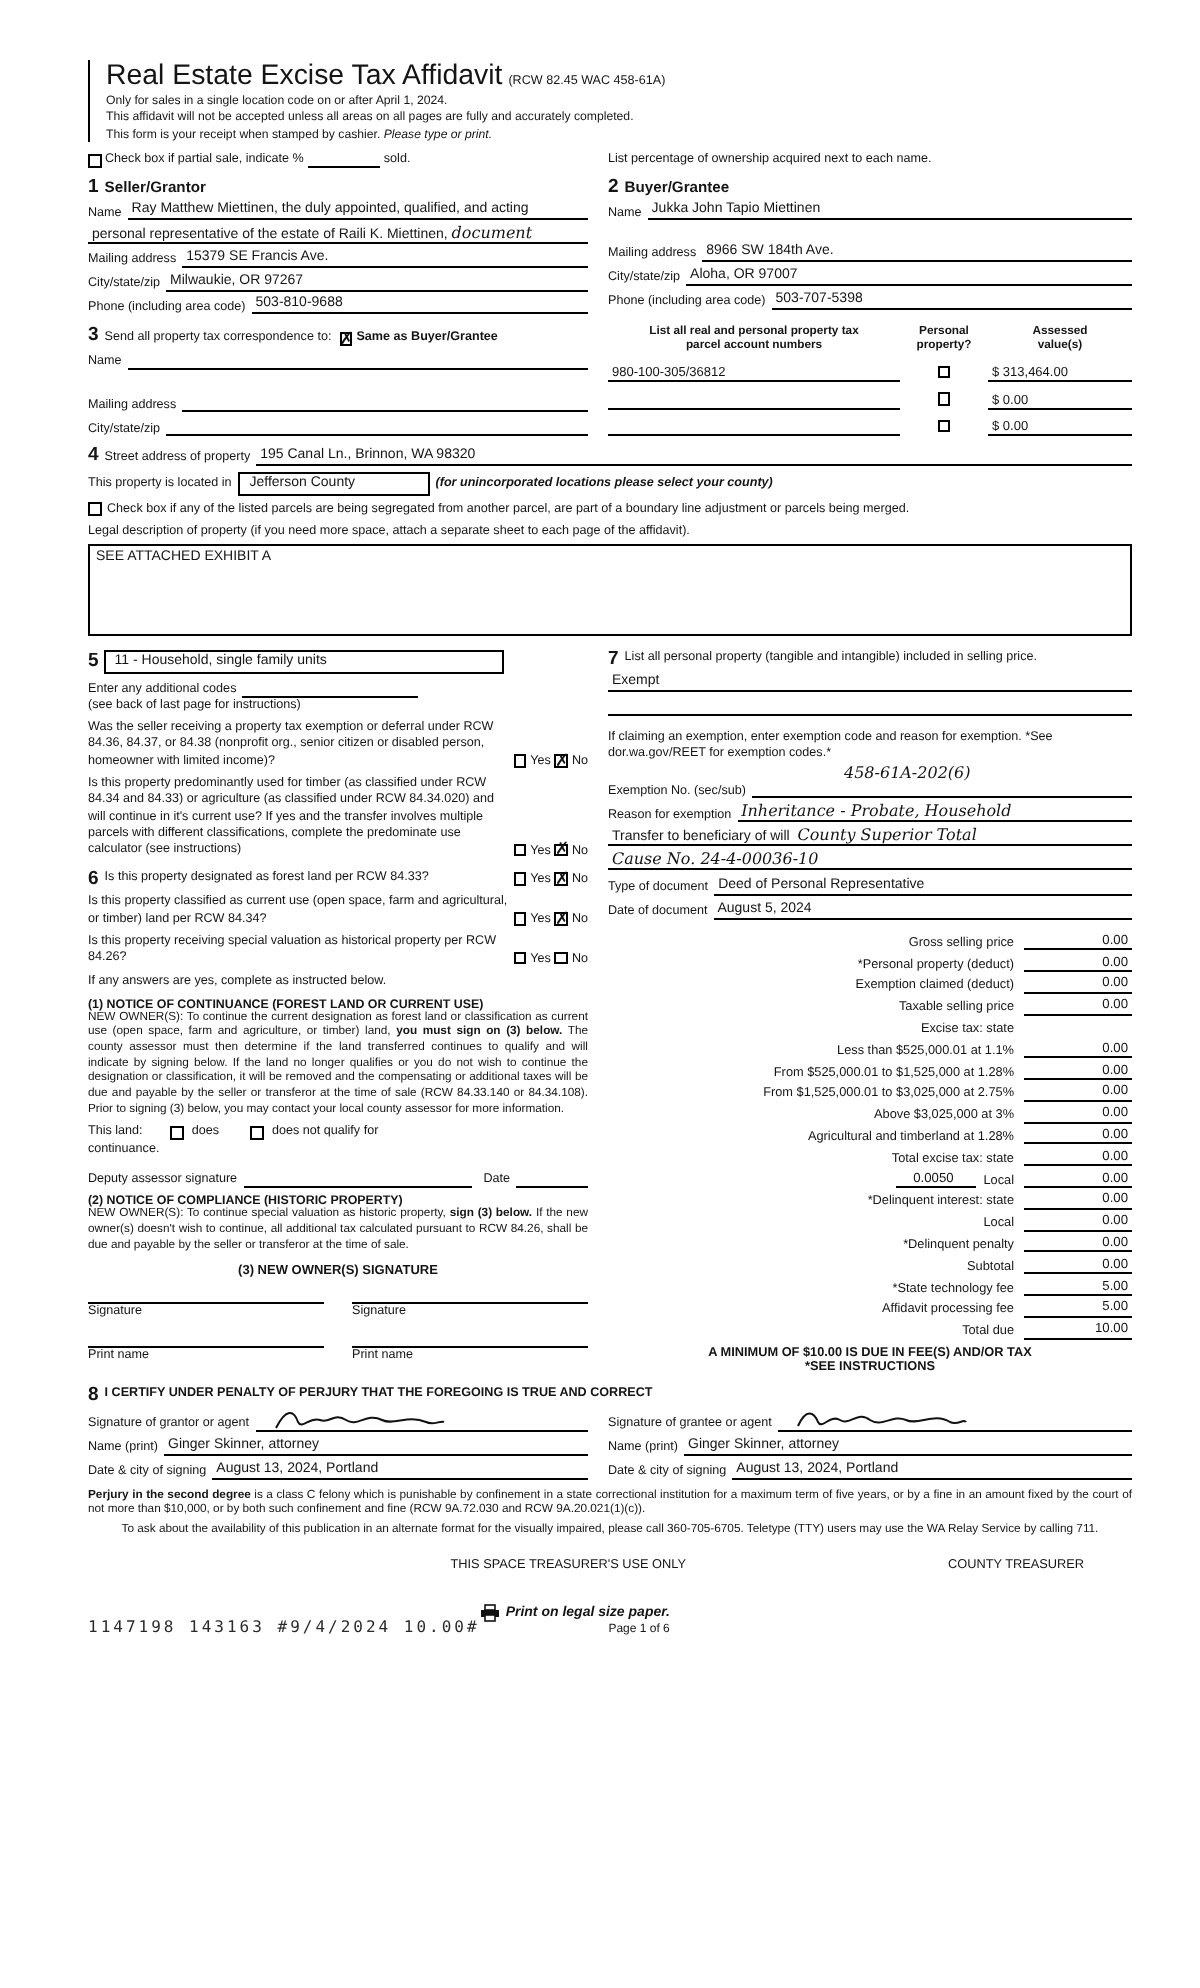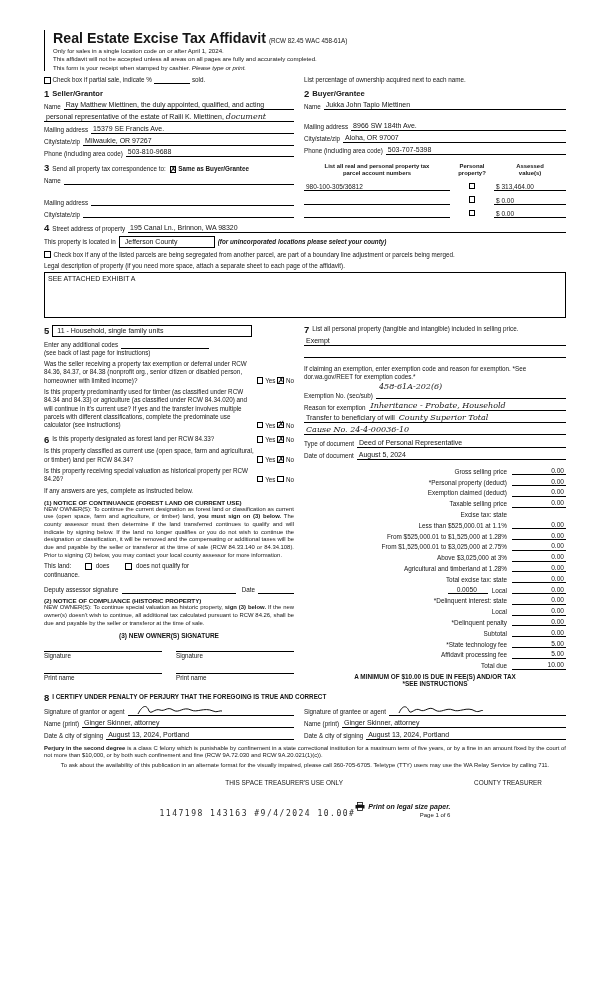--- a/index.html
+++ b/index.html
@@ -21,21 +21,21 @@
 .cb.checked::before{content:"✗";position:absolute;left:-1px;top:-2.5px;font-size:8.5px;font-weight:700;line-height:1}
 .hand{font-family:"DejaVu Serif",serif;font-style:italic;font-size:8px;line-height:1;white-space:nowrap}
 .header{display:flex;margin-bottom:5px}
 .logo-block{width:116px;flex:none;padding-top:2px}
 .dept-top,.dept-sub{font-size:5.8px;padding-left:16px}
 .rev-row{display:flex;align-items:center}
 .rev-name{font-size:14px;font-weight:700}
 .form-no{font-size:10px;font-weight:700;margin-top:4px}
 .title-block{flex:1;border-left:.9px solid #000;padding-left:8px}
 .title-row{display:flex;align-items:baseline;gap:3px}
-.main-title{font-size:14.2px;font-weight:700}
+.main-title{font-size:14.2px;font-weight:400}
 .title-rcw{font-size:6.3px}
 .hnote{font-size:6.1px;margin-top:1.2px}
 .partial-row{display:flex;align-items:flex-end;gap:2px;margin-top:4px}
 .short-ul{width:36px;border-bottom:.8px solid #000;height:7px;flex:none}
 .partial-note{margin-left:auto;width:262px;flex:none}
 .cols2{display:flex;gap:10px}
 .colL{width:250px;flex:none}
 .colR{flex:1;min-width:0}
 .sec12{margin-top:5px}
 .sec3{margin-top:6px}
@@ -69,21 +69,21 @@
 .min-note{font-size:6.4px;font-weight:700;text-align:center;margin-top:3px}
 .sec8{margin-top:6px}
 .s8head{display:flex;align-items:center}
 .sigcell{position:relative}
 .sig-svg{position:absolute;left:8px;bottom:-3px}
 .perjury{margin-top:5px}
 .altformat{margin-top:2px}
 .treas-row{position:relative;margin-top:9px;height:10px;font-size:6.4px}
 .treas-center{position:absolute;left:46%;transform:translateX(-50%)}
 .treas-right{position:absolute;right:24px}
-.bottom-row{display:flex;justify-content:center;align-items:flex-end;margin-top:13px}
+.bottom-row{display:flex;justify-content:flex-start;align-items:flex-end;margin-top:13px}
 .stamp{font-family:"DejaVu Sans Mono",monospace;font-size:8px;letter-spacing:1.5px;color:#2a2a2a}
 .print-block{text-align:right}
 .print-note{display:flex;align-items:center;gap:3px;font-size:7px;font-weight:700;font-style:italic;justify-content:flex-end}
 .page-no{font-size:6px;margin-top:1px;text-align:right}
 </style>
 </head>
 <body>
 
 <div class="page">
 
@@ -353,21 +353,21 @@
         <div class="qt txt">List all personal property (tangible and intangible) included in selling price.</div>
       </div>
       <div class="field">
           <span class="fill val">Exempt</span>
         </div>
       <div class="field">
           <span class="fill"></span>
         </div>
 
       <div class="txt" style="margin-top:7px">If claiming an exemption, enter exemption code and reason for exemption. *See dor.wa.gov/REET for exemption codes.*</div>
-      <div class="hand" style="margin:1px 0 -3px 75px">458-61A-202(6)</div>
+      <div class="hand" style="margin:1px 0 -3px 118px">458-61A-202(6)</div>
       <div class="field">
         <span class="lab">Exemption No. (sec/sub)</span>
         <span class="fill"></span>
       </div>
       <div class="field">
         <span class="lab">Reason for exemption</span>
         <span class="fill"><span class="hand">Inheritance - Probate, Household</span></span>
       </div>
       <div class="field">
         <span class="fill"><span class="val">Transfer to beneficiary of will</span>&nbsp;&nbsp;<span class="hand">County Superior Total</span></span>

